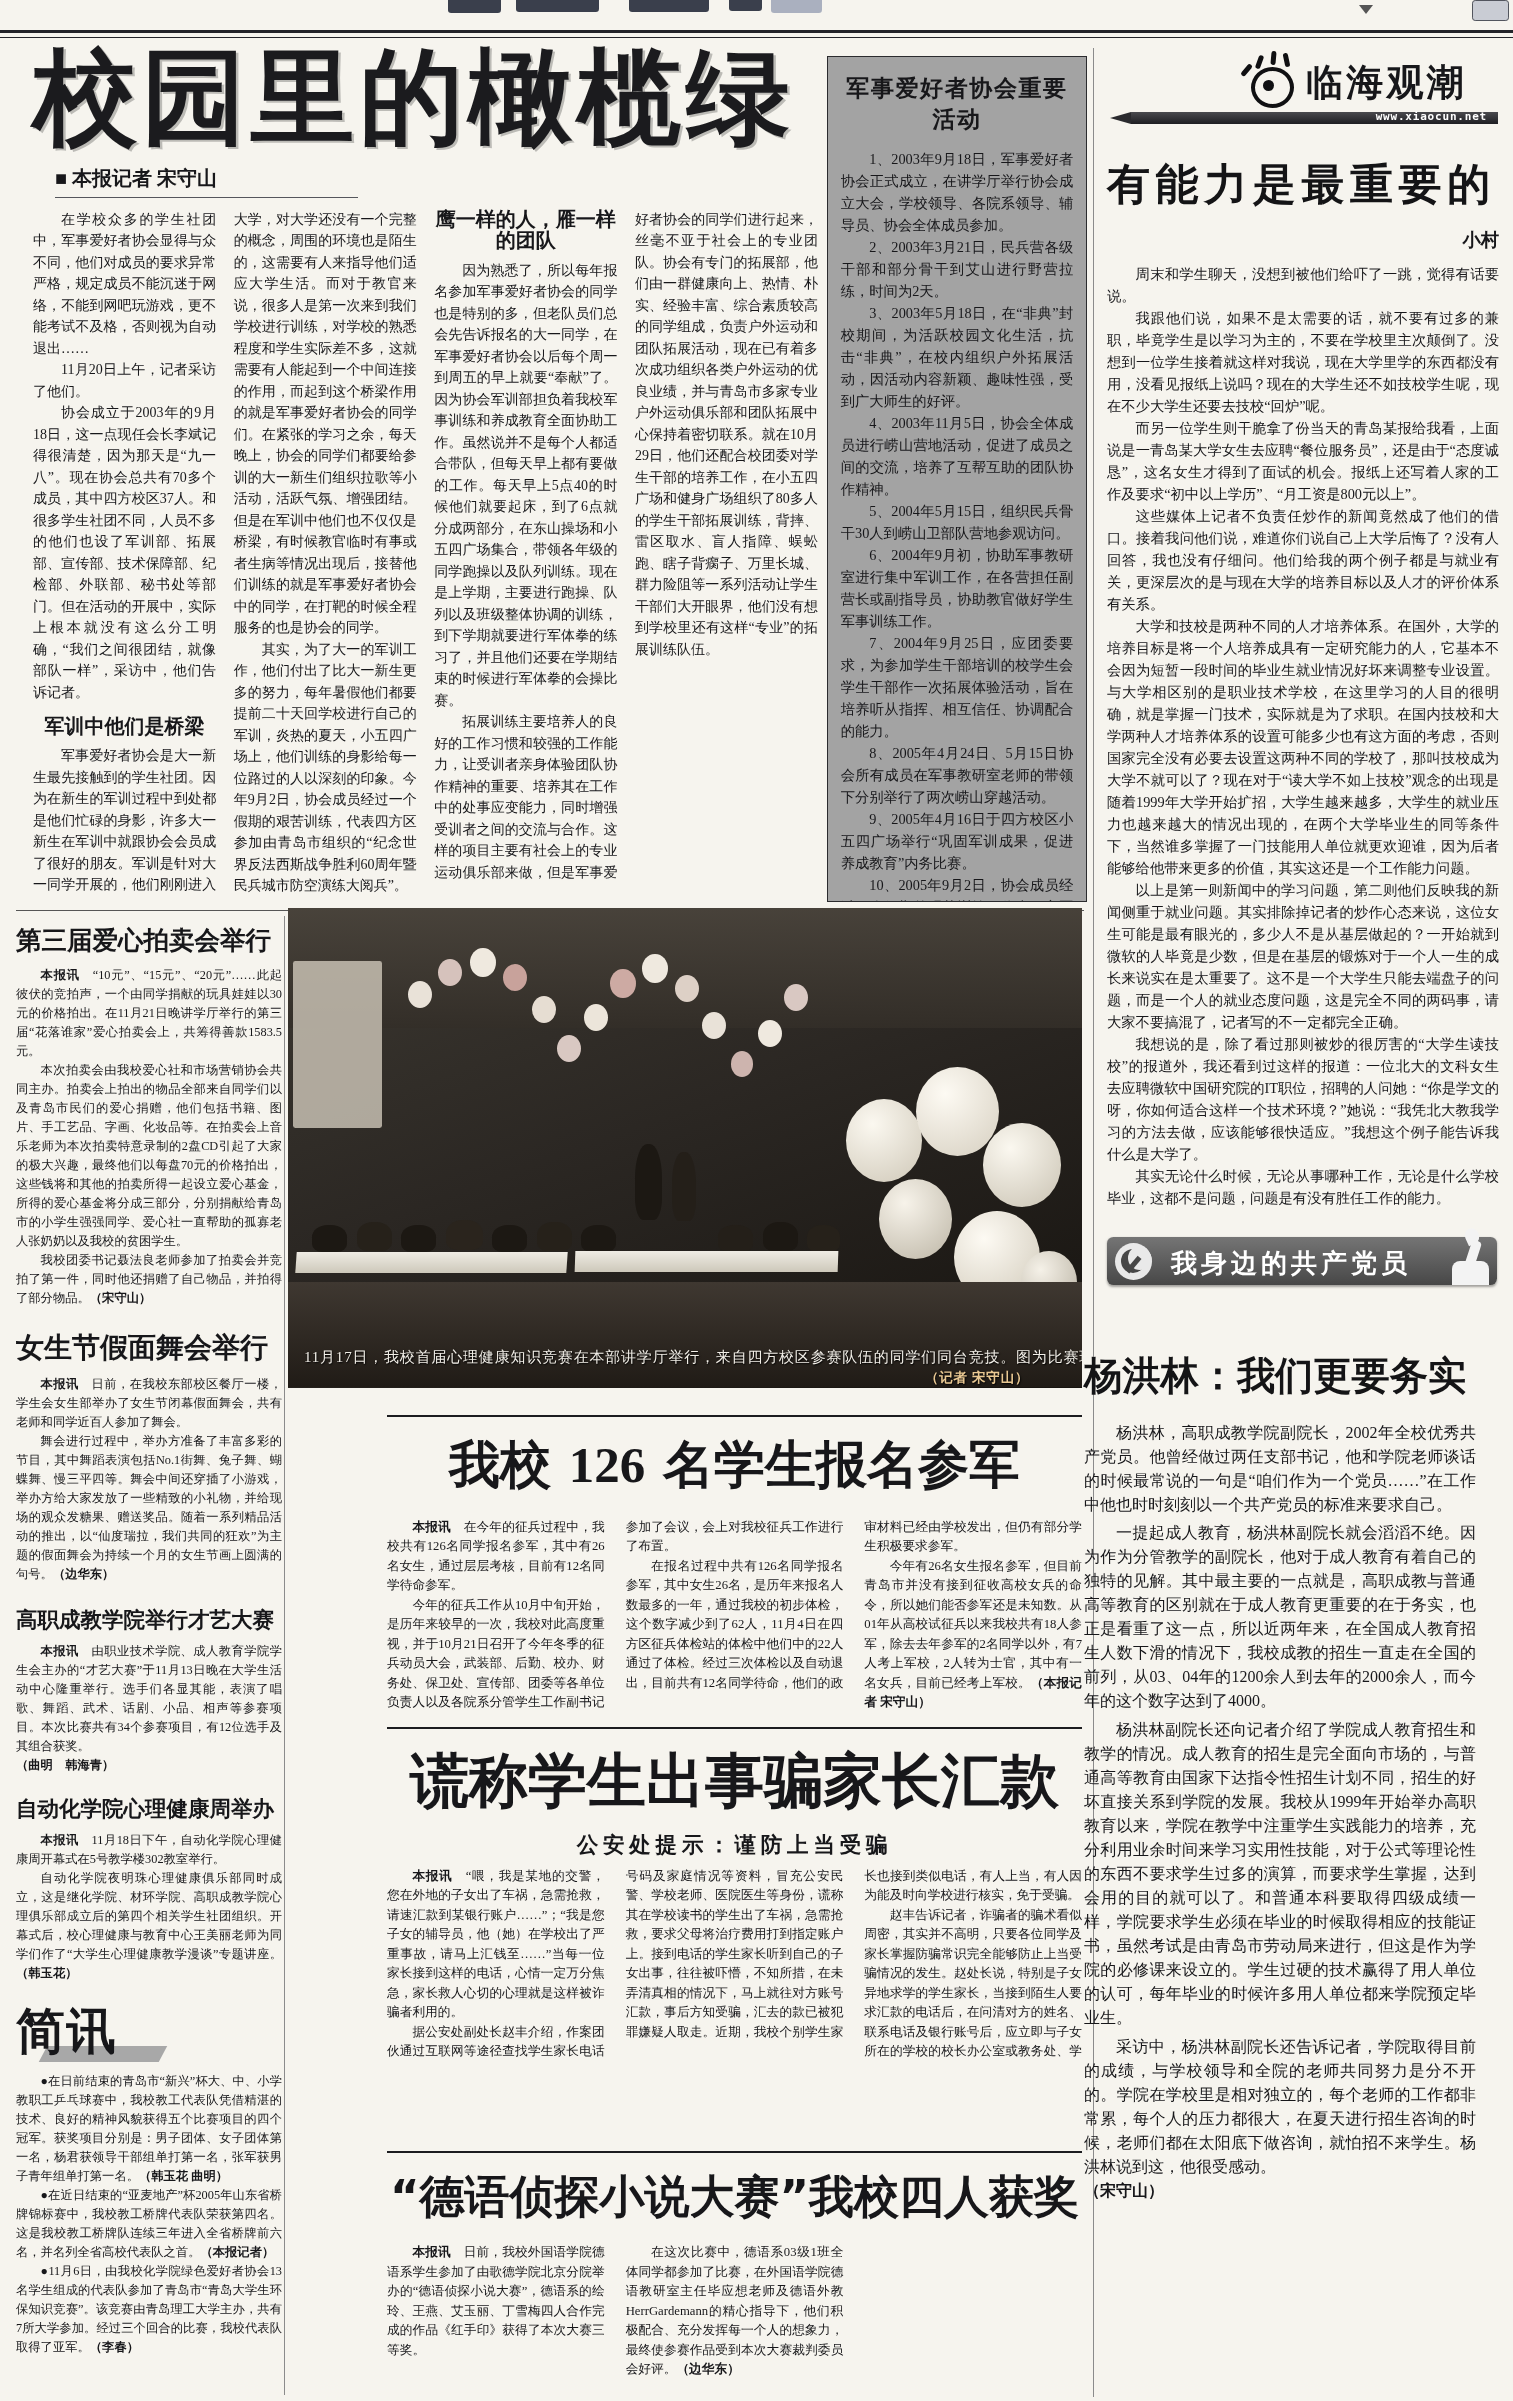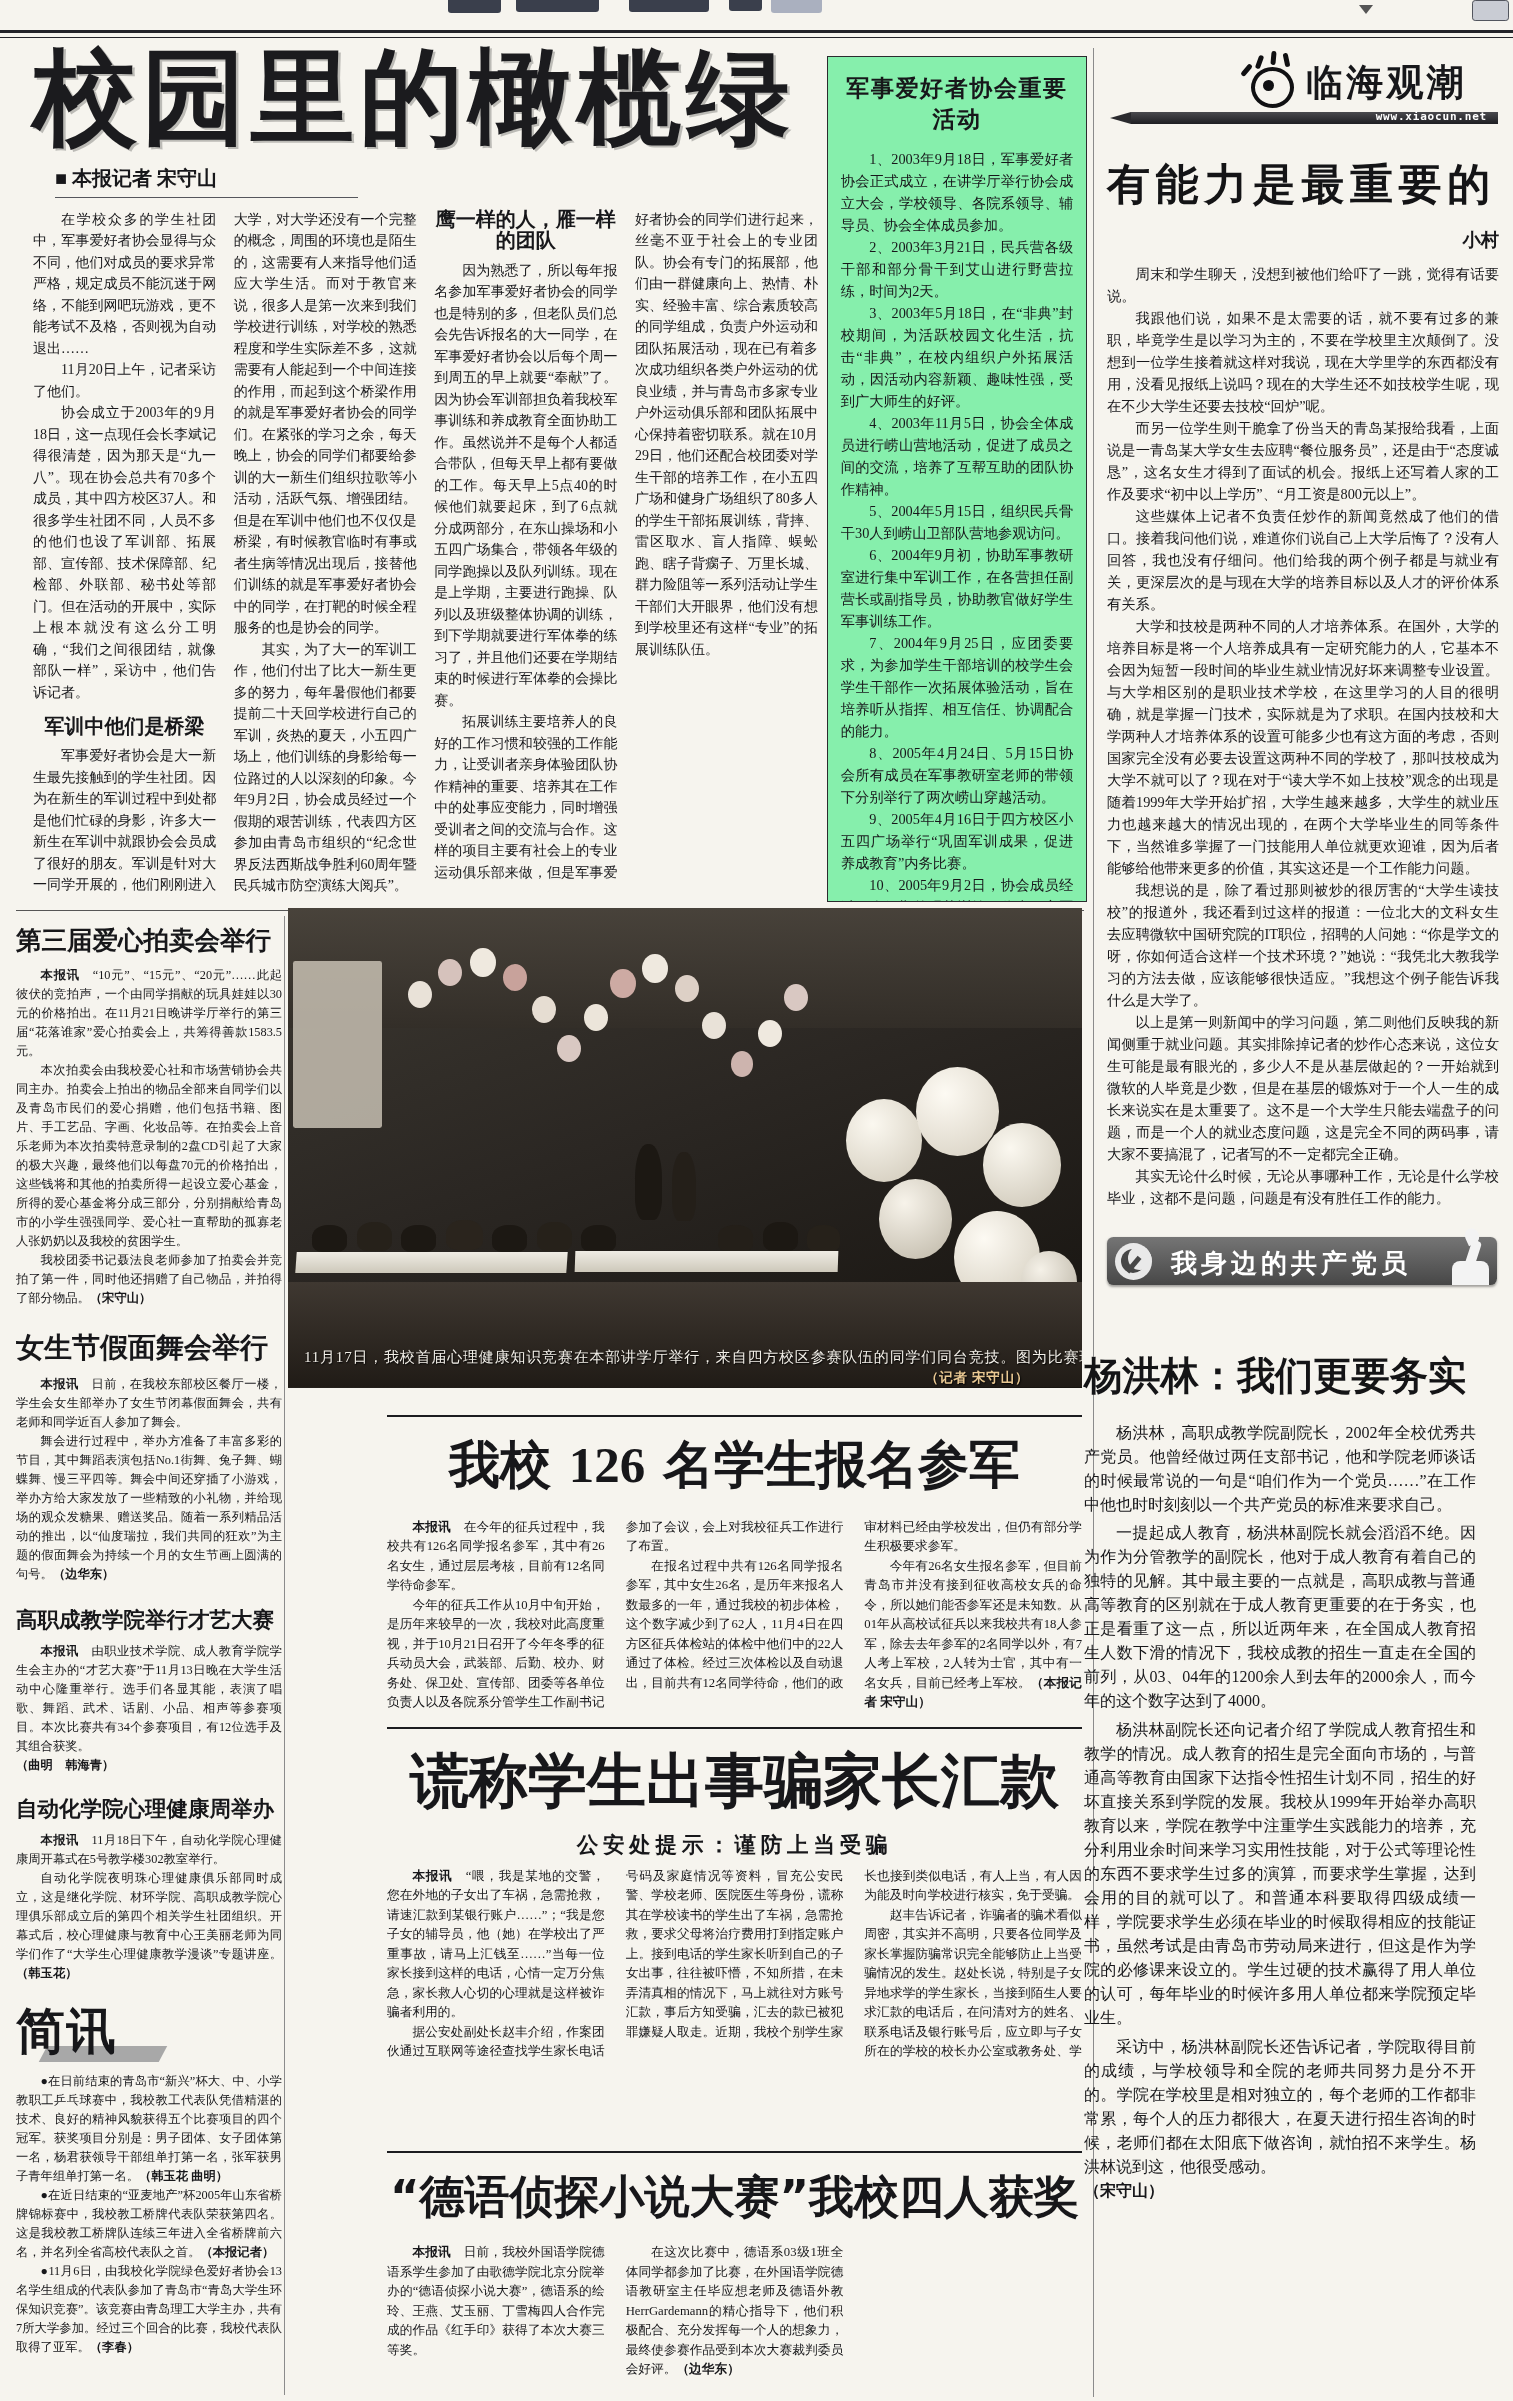--- a/index.html
+++ b/index.html
@@ -15,21 +15,21 @@
           font-size:104px;letter-spacing:4.8px;line-height:1;white-space:nowrap;text-shadow:2.4px 2.4px 0 rgba(40,40,40,.28);}
   .h-big{font-family:"DejaVu Sans","Liberation Sans",sans-serif;font-weight:900;color:#141416;white-space:nowrap;}
   .byline{font-weight:700;font-size:20px;}
   .byline-rule{border-bottom:1.6px solid #55565c;}
   
   .bodytxt p{margin:0;text-indent:2em;text-align:justify;}
   .lead-body{column-count:4;column-gap:17.5px;column-fill:auto;height:695px;overflow:hidden;
              font-size:14px;line-height:21.5px;}
   .lead-sub{font-family:"DejaVu Sans",sans-serif;font-weight:900;font-size:20px;text-align:center;
             text-indent:0 !important;margin:12.7px 0 8px 0;break-inside:avoid;}
-  .mil-box{border:1.6px solid #2b2b2e;box-sizing:border-box;padding:14.3px 12.7px;overflow:hidden;background:#86efac;}
+  .mil-box{border:1.6px solid #2b2b2e;box-sizing:border-box;padding:14.3px 12.7px;overflow:hidden;background:#a3a3a3;}
   .mil-box h2{font-family:"DejaVu Sans",sans-serif;font-weight:900;font-size:23px;text-align:center;
               letter-spacing:1.6px;margin:1.6px 0 12.7px 0;}
   .mil-box p{font-size:14.3px;line-height:22px;margin:0;text-indent:2em;text-align:justify;}
   .kai p{font-size:14.3px;line-height:22px;}
   .serif20 p{font-size:16px;line-height:24px;}
   .credit{font-weight:700;}
   .credit-r{text-align:right;text-indent:0 !important;font-weight:700;}
   
   .eye{position:absolute;width:53px;height:41px;}
   .eye .ball{position:absolute;left:9.6px;top:6.4px;width:35px;height:33px;border:4.8px solid #101012;border-radius:50%;}
@@ -138,22 +138,22 @@
 
 <div class="abs" style="left:1107px;top:156px;width:392px;">
   <div class="h-big" style="font-size:43px;letter-spacing:5.6px;">有能力是最重要的</div>
   <div style="text-align:right;font-size:18.3px;font-weight:700;margin-top:12.7px;">小村</div>
   <div class="bodytxt kai" style="margin-top:11px;height:964px;overflow:hidden;">
     <p>周末和学生聊天，没想到被他们给吓了一跳，觉得有话要说。</p>
     <p>我跟他们说，如果不是太需要的话，就不要有过多的兼职，毕竟学生是以学习为主的，不要在学校里主次颠倒了。没想到一位学生接着就这样对我说，现在大学里学的东西都没有用，没看见报纸上说吗？现在的大学生还不如技校学生呢，现在不少大学生还要去技校“回炉”呢。</p>
     <p>而另一位学生则干脆拿了份当天的青岛某报给我看，上面说是一青岛某大学女生去应聘“餐位服务员”，还是由于“态度诚恳”，这名女生才得到了面试的机会。报纸上还写着人家的工作及要求“初中以上学历”、“月工资是800元以上”。</p>
     <p>这些媒体上记者不负责任炒作的新闻竟然成了他们的借口。接着我问他们说，难道你们说自己上大学后悔了？没有人回答，我也没有仔细问。他们给我的两个例子都是与就业有关，更深层次的是与现在大学的培养目标以及人才的评价体系有关系。</p>
     <p>大学和技校是两种不同的人才培养体系。在国外，大学的培养目标是将一个人培养成具有一定研究能力的人，它基本不会因为短暂一段时间的毕业生就业情况好坏来调整专业设置。与大学相区别的是职业技术学校，在这里学习的人目的很明确，就是掌握一门技术，实际就是为了求职。在国内技校和大学两种人才培养体系的设置可能多少也有这方面的考虑，否则国家完全没有必要去设置这两种不同的学校了，那叫技校成为大学不就可以了？现在对于“读大学不如上技校”观念的出现是随着1999年大学开始扩招，大学生越来越多，大学生的就业压力也越来越大的情况出现的，在两个大学毕业生的同等条件下，当然谁多掌握了一门技能用人单位就更欢迎谁，因为后者能够给他带来更多的价值，其实这还是一个工作能力问题。</p>
+    <p>以上是第一则新闻中的学习问题，第二则他们反映我的新闻侧重于就业问题。其实排除掉记者的炒作心态来说，这位女生可能是最有眼光的，多少人不是从基层做起的？一开始就到微软的人毕竟是少数，但是在基层的锻炼对于一个人一生的成长来说实在是太重要了。这不是一个大学生只能去端盘子的问题，而是一个人的就业态度问题，这是完全不同的两码事，请大家不要搞混了，记者写的不一定都完全正确。</p>
     <p>我想说的是，除了看过那则被炒的很厉害的“大学生读技校”的报道外，我还看到过这样的报道：一位北大的文科女生去应聘微软中国研究院的IT职位，招聘的人问她：“你是学文的呀，你如何适合这样一个技术环境？”她说：“我凭北大教我学习的方法去做，应该能够很快适应。”我想这个例子能告诉我什么是大学了。</p>
-    <p>以上是第一则新闻中的学习问题，第二则他们反映我的新闻侧重于就业问题。其实排除掉记者的炒作心态来说，这位女生可能是最有眼光的，多少人不是从基层做起的？一开始就到微软的人毕竟是少数，但是在基层的锻炼对于一个人一生的成长来说实在是太重要了。这不是一个大学生只能去端盘子的问题，而是一个人的就业态度问题，这是完全不同的两码事，请大家不要搞混了，记者写的不一定都完全正确。</p>
     <p>其实无论什么时候，无论从事哪种工作，无论是什么学校毕业，这都不是问题，问题是有没有胜任工作的能力。</p>
   </div>
 </div>
 
 <div class="abs pbanner" style="left:1107px;top:1237px;width:390px;height:48px;">
   <div class="emblem">
     <span class="sickle"></span>
       <span class="hammer"></span>
   </div>
   <div class="label" style="position:absolute;left:64px;top:8.8px;">我身边的共产党员</div>

